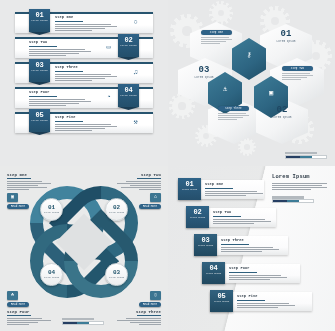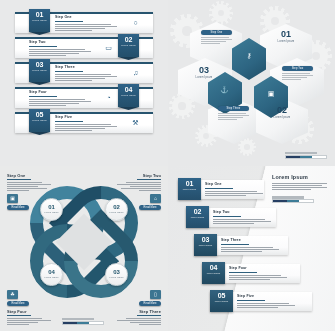--- a/index.html
+++ b/index.html
@@ -1,21 +1,21 @@
 <!DOCTYPE html>
 <html><head>
 <meta charset="utf-8">
 <style>
   * { box-sizing: border-box; margin:0; padding:0; }
   html,body { width:335px; height:331px; overflow:hidden; }
   body {
     font-family: "Liberation Sans", sans-serif;
     background:#ffffff;
   }
-  .sheet { position:relative; width:272px; height:331px; }
+  .sheet { position:relative; width:272px; height:331px;font-family:Liberation Mono, monospace; }
 
   .panel { position:absolute; overflow:hidden; background:#e9eaea; }
   .p-tl { left:0;   top:0;   width:168px; height:166px; }
   .p-tr { left:168px; top:0; width:167px; height:166px; }
   .p-bl { left:0;   top:166px; width:168px; height:165px; }
   .p-br { left:168px; top:166px; width:167px; height:165px; }
 
   
   .tline { height:1px; background:#9fa6ad; margin:1px 0; }
   .tline.w-full{width:100%}.tline.w-90{width:90%}.tline.w-80{width:80%}

